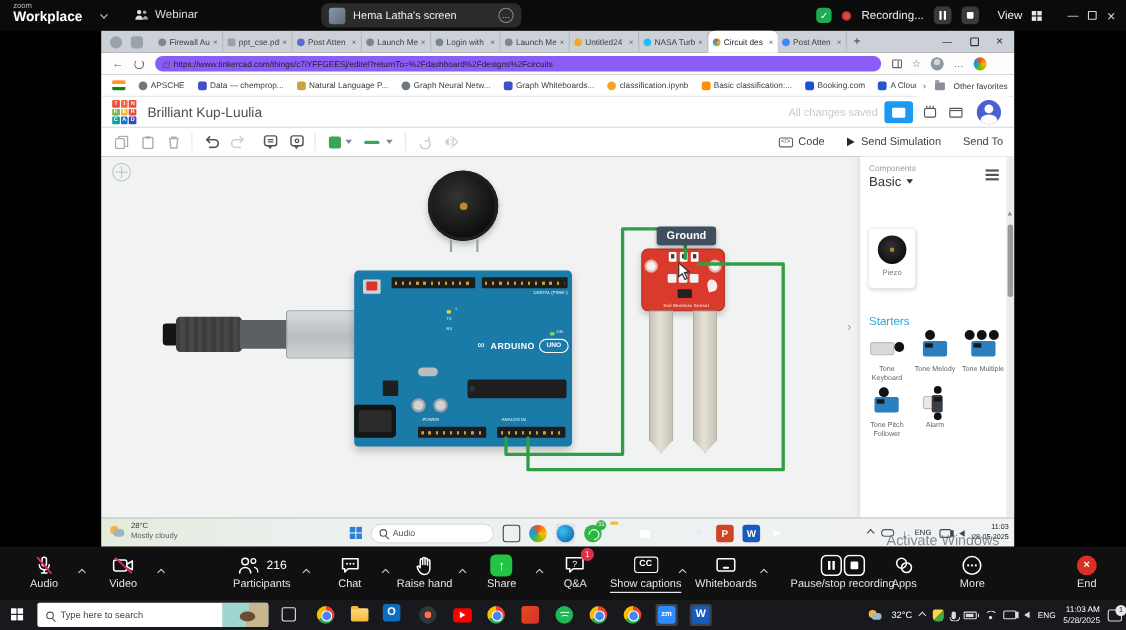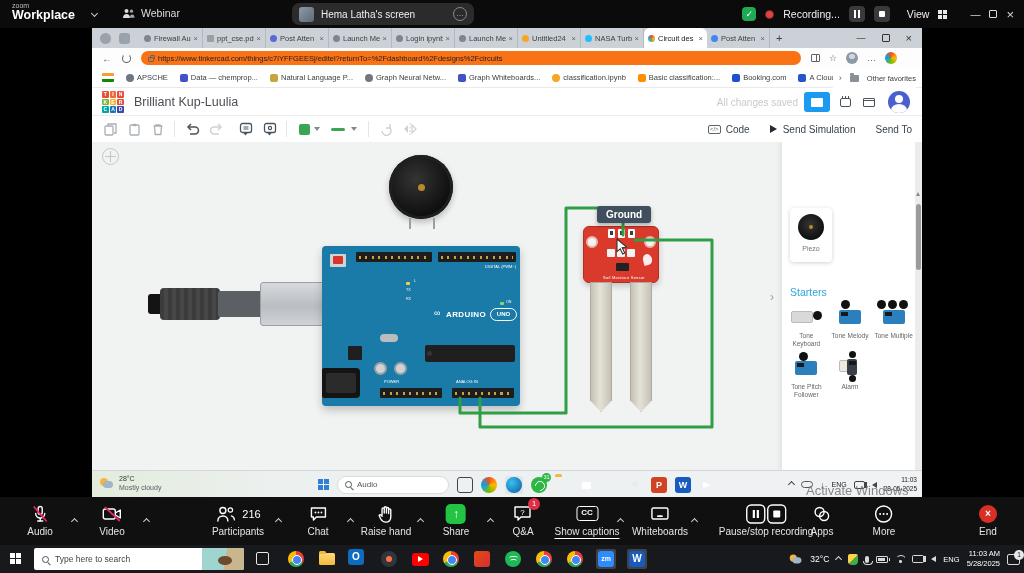--- a/index.html
+++ b/index.html
@@ -42,21 +42,21 @@
 .fav{width:7px;height:7px;border-radius:50%;flex:none}
 .fav-tc{background:conic-gradient(#e94f37,#f7b32b,#7cb342,#29abe2,#e94f37)}
 .ttl{flex:1;white-space:nowrap;overflow:hidden}
 .tx{font-size:7.5px;color:#5f6368}
 .newtab{font-size:11px;color:#3c4043;margin-left:6px}
 .bwin{position:absolute;top:0;height:20px;display:flex;align-items:center;font-size:9px;color:#333;gap:16px;right:10px}
 
 .addr{position:absolute;left:0;top:20px;width:830px;height:20px;background:#fdfdfe;display:flex;align-items:center}
 .navg{font-size:10px;color:#5f6368;margin-left:10px}
 .refresh{width:9px;height:9px;border:1.3px solid #5f6368;border-radius:50%;border-top-color:transparent;margin-left:10px}
-.urlpill{margin-left:10px;width:660px;height:14px;background:#f97316;border-radius:8px;display:flex;align-items:center;gap:4px;padding:0 7px}
+.urlpill{margin-left:10px;width:660px;height:14px;background:#8b5cf6;border-radius:8px;display:flex;align-items:center;gap:4px;padding:0 7px}
 .lock{width:6px;height:5px;border:1px solid #5f6368;border-radius:1px;position:relative;margin-top:2px}
 .lock::before{content:"";position:absolute;left:0.5px;top:-3px;width:3px;height:3px;border:1px solid #5f6368;border-bottom:none;border-radius:2px 2px 0 0}
 .url{font-size:7.5px;color:#202124;white-space:nowrap;overflow:hidden}
 .aric{display:flex;align-items:center;gap:9px;margin-left:10px}
 .splitic{width:9px;height:8px;border:1.2px solid #5f6368;border-radius:1px;position:relative}
 .splitic::before{content:"";position:absolute;left:3.5px;top:0;width:1.2px;height:6px;background:#5f6368}
 .starg{font-size:9px;color:#5f6368}
 .prof{width:12px;height:12px;border-radius:50%;background:radial-gradient(circle at 50% 38%,#cfd5da 0 30%,#8d99a6 31% 100%)}
 .copilot{width:12px;height:12px;border-radius:50%;background:conic-gradient(#f25022,#ffb900,#7fba00,#00a4ef,#f25022)}
 
@@ -313,21 +313,21 @@
             <span class="ttl">Post Atten</span>
             <span class="tx">×</span>
           </div>
         <div class="tab">
             <span class="fav" style="background:#7d8590"></span>
             <span class="ttl">Launch Me</span>
             <span class="tx">×</span>
           </div>
         <div class="tab">
             <span class="fav" style="background:#7d8590"></span>
-            <span class="ttl">Login ipynb</span>
+            <span class="ttl">Login with</span>
             <span class="tx">×</span>
           </div>
         <div class="tab">
             <span class="fav" style="background:#7d8590"></span>
             <span class="ttl">Launch Me</span>
             <span class="tx">×</span>
           </div>
         <div class="tab">
             <span class="fav" style="background:#f5a623"></span>
             <span class="ttl">Untitled24</span>
@@ -590,20 +590,28 @@
         <polyline points="368,256 368,271 474,271 474,66 531,66 531,93" fill="none" stroke="#2f9e44" stroke-width="3" stroke-linejoin="round" stroke-linecap="round"></polyline>
         <polyline points="388,256 388,285 620,285 620,98 543,98" fill="none" stroke="#2f9e44" stroke-width="3" stroke-linejoin="round" stroke-linecap="round"></polyline>
       </svg>
 
       <div class="gtip" style="z-index:6"><span>Ground</span></div>
       <span class="curs" style="z-index:7"><svg width="13" height="17" viewBox="0 0 13 17">
             <path d="M1 1l9.5 8.2-4.3.6 2.6 5.2-2.1 1-2.5-5.2L1 13.6z" fill="#fff" stroke="#333" stroke-width="1.1"></path>
           </svg></span>
 
       <aside class="cpanel" style="z-index:10">
+        <div class="cphead">
+          <div class="cpsm">Components</div>
+          <div class="cpcat">
+            <span>Basic</span>
+            <span class="tri" style="border-top-color:#333"></span>
+          </div>
+          <span class="burger"></span>
+        </div>
         <div class="piezocard">
           <div class="pz"></div>
           <div class="pzl">Piezo</div>
         </div>
         <div class="sthead"><span>Starters</span></div>
         <div class="stgrid">
           <div class="stcard">
             <div class="stthumb">
                 <span class="thg"></span>
                 <span class="thd" style="right:3px;top:11px"></span>

